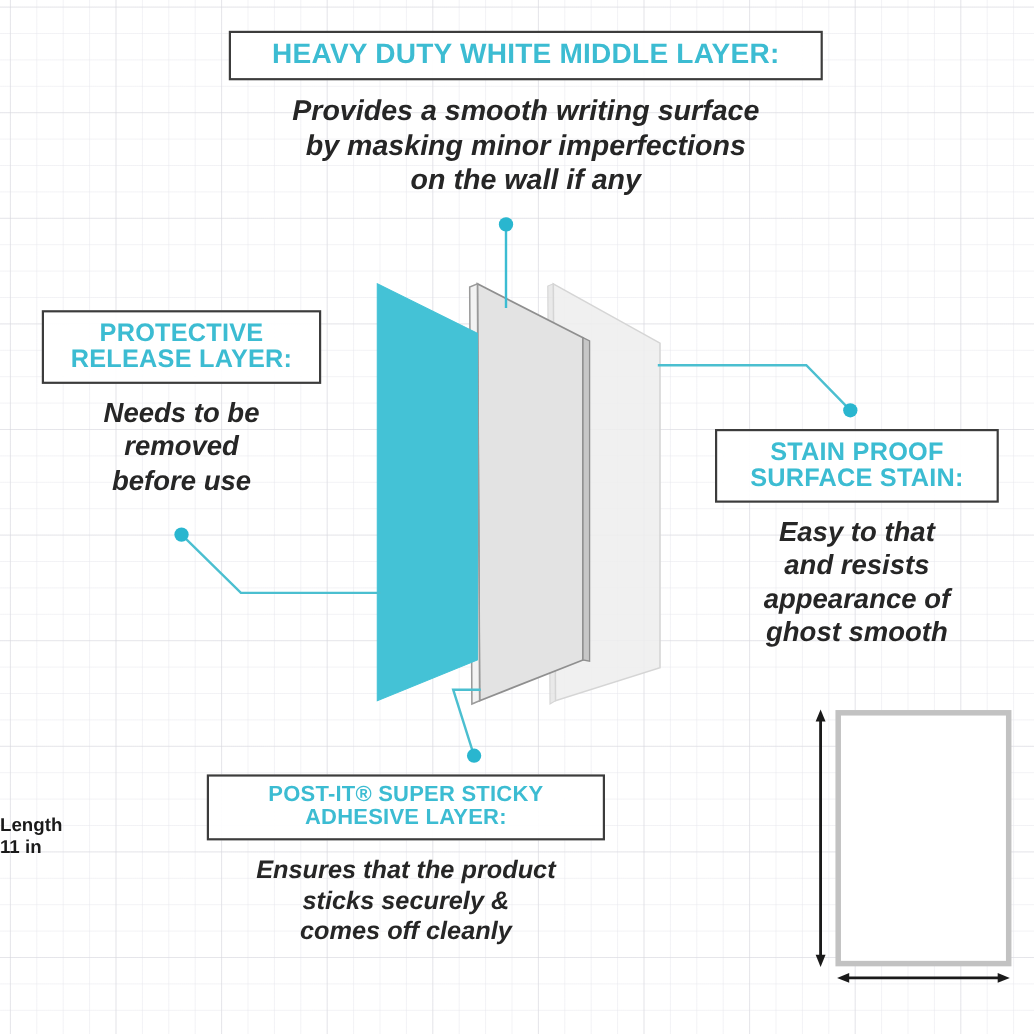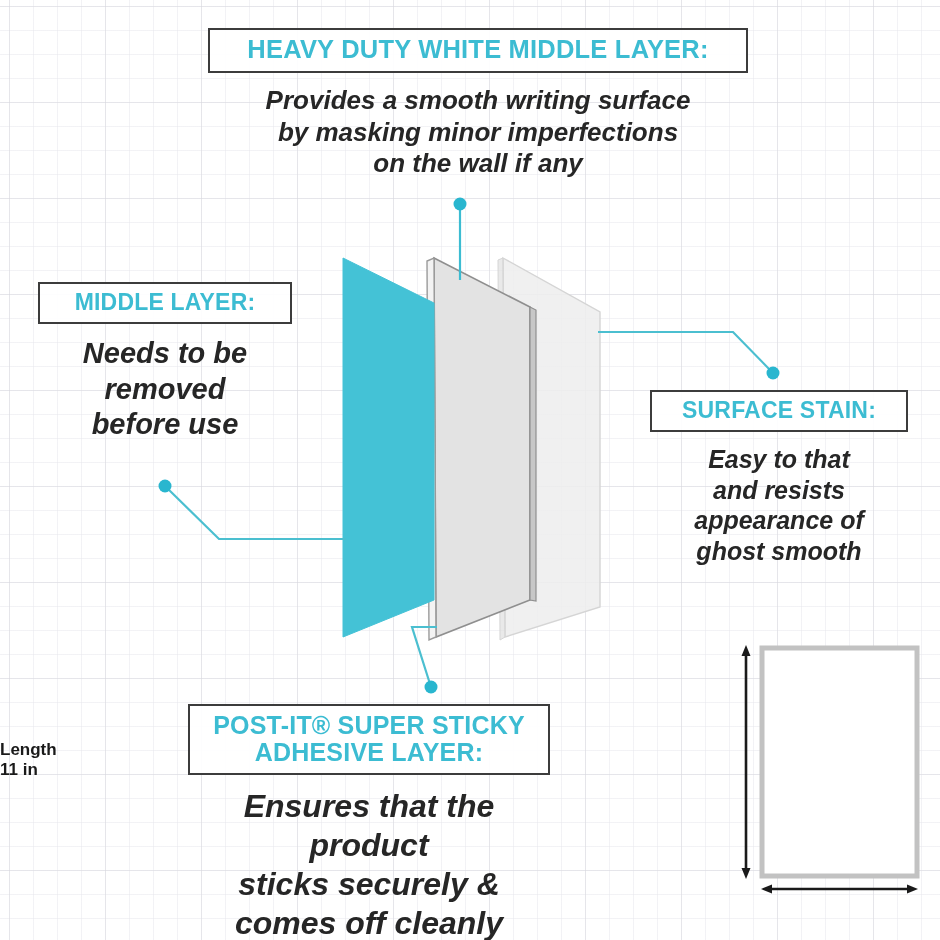--- a/index.html
+++ b/index.html
@@ -71,39 +71,39 @@
   #callout-middle .callout-title { font-size: 25.5px; }
   #callout-middle .callout-body  { font-size: 26px; }
 
   
   #callout-release {
     left: 38px;
     top: 282px;
     width: 254px;
   }
   #callout-release .callout-title { font-size: 23px; }
-  #callout-release .callout-body  { font-size: 29px; }
+  #callout-release .callout-body  { font-size: 25px; }
 
   
   #callout-stain {
     left: 650px;
     top: 390px;
     width: 258px;
   }
   #callout-stain .callout-title { font-size: 23px; }
   #callout-stain .callout-body  { font-size: 25px; }
 
   
   #callout-adhesive {
     left: 188px;
     top: 704px;
     width: 362px;
   }
-  #callout-adhesive .callout-title { font-size: 25px; }
-  #callout-adhesive .callout-body  { font-size: 32px; }
+  #callout-adhesive .callout-title { font-size: 20px; }
+  #callout-adhesive .callout-body  { font-size: 23px; }
   .dim-label {
     position: absolute;
     color: #1a1a1a;
     font-weight: bold;
     font-size: 17px;
     line-height: 1.16;
     text-align: left;
   }
   #length-label {
     left: 0px;
@@ -176,31 +176,33 @@
     </div>
     <div class="callout-body">
       <div>Provides a smooth writing surface</div>
       <div>by masking minor imperfections</div>
       <div>on the wall if any</div>
     </div>
   </div>
 
   <div class="callout" id="callout-release">
     <div class="callout-title-box">
-      <span class="callout-title">MIDDLE LAYER:</span>
+      <span class="callout-title">PROTECTIVE</span>
+      <span class="callout-title">RELEASE LAYER:</span>
     </div>
     <div class="callout-body">
       <div>Needs to be</div>
       <div>removed</div>
       <div>before use</div>
     </div>
   </div>
 
   <div class="callout" id="callout-stain">
     <div class="callout-title-box">
+      <span class="callout-title">STAIN PROOF</span>
       <span class="callout-title">SURFACE STAIN:</span>
     </div>
     <div class="callout-body">
       <div>Easy to that</div>
       <div>and resists</div>
       <div>appearance of</div>
       <div>ghost smooth</div>
     </div>
   </div>
 

